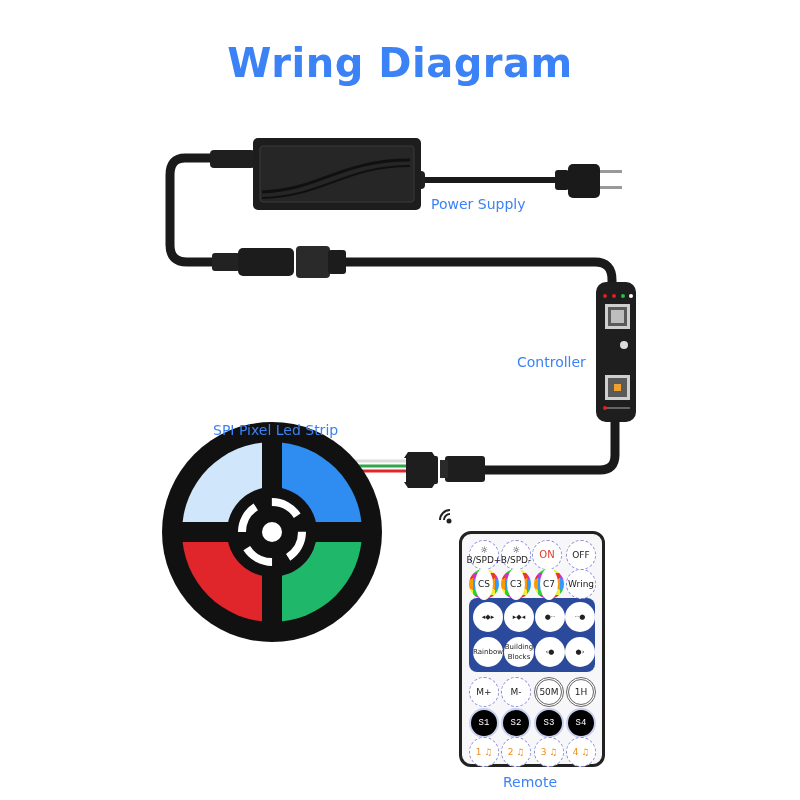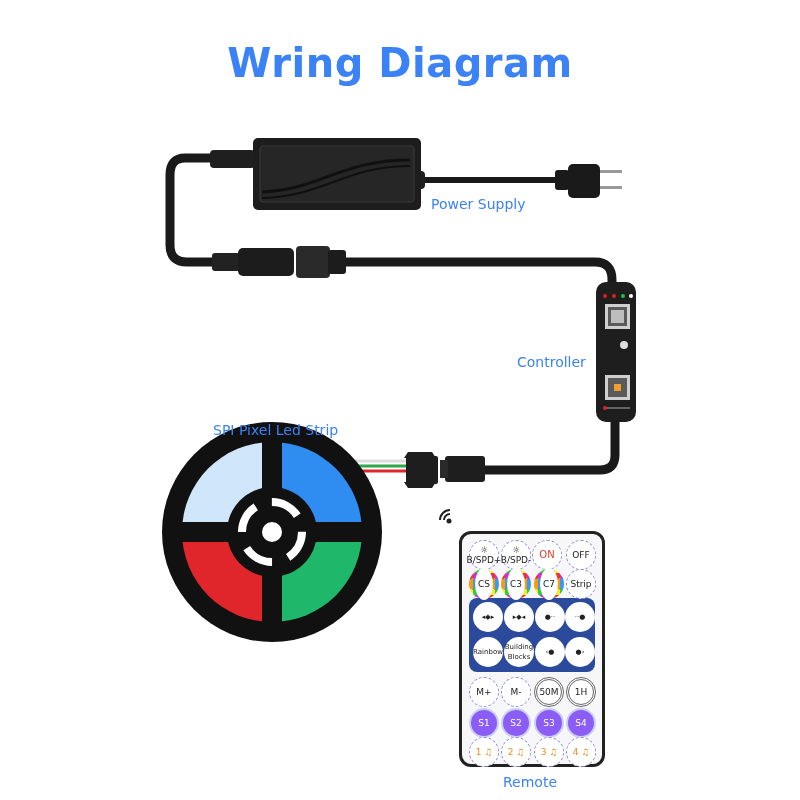--- a/index.html
+++ b/index.html
@@ -4,21 +4,21 @@
 <style>
   html,body{margin:0;padding:0;background:#ffffff;}
   body{width:800px;height:800px;position:relative;overflow:hidden;font-family:"Liberation Sans",sans-serif;}
   .title{position:absolute;left:0;top:40px;width:800px;text-align:center;font-family:"DejaVu Sans",sans-serif;font-weight:bold;font-size:40px;color:#3b82f6;letter-spacing:0.5px;}
   .label{position:absolute;font-family:"DejaVu Sans",sans-serif;font-size:14px;color:#3b82f6;white-space:nowrap;}
   svg.diagram{position:absolute;left:0;top:0;}
   .remote{position:absolute;left:459px;top:531px;width:146px;height:236px;background:#f7f7f9;border:3px solid #222;border-radius:12px;box-sizing:border-box;}
   .rbtn{position:absolute;width:30px;height:30px;border-radius:50%;background:#fff;border:1.5px dashed #8c8ce0;box-sizing:border-box;display:flex;align-items:center;justify-content:center;font-family:"DejaVu Sans",sans-serif;font-size:9px;color:#222;text-align:center;line-height:10px;}
   .rbtn.on{color:#e23c2c;font-size:10px;}
   .rbtn.off{font-size:9px;}
-  .rbtn.blue{background:#8b5cf6;border:2px solid #c8d0ee;color:#fff;}
+  .rbtn.blue{background:#000000;border:2px solid #c8d0ee;color:#fff;font-family:Liberation Mono, monospace;}
   .rbtn.white-on-panel{background:#fff;border:none;font-size:7px;}
   .rbtn.color{border:4px solid transparent;background:conic-gradient(#e33 0 60deg,#f90 60deg 120deg,#ee3 120deg 180deg,#3c3 180deg 240deg,#39f 240deg 300deg,#c3c 300deg 360deg);}
   .rbtn.color span{display:flex;align-items:center;justify-content:center;width:18px;height:32px;border-radius:50%;background:#fff;font-size:9px;}
   .panel{position:absolute;left:7px;top:64px;width:126px;height:74px;background:#2b4a9c;border-radius:8px;}
   .music{color:#f08a1a;font-size:9px;line-height:9px;}
 </style>
 </head>
 <body>
 
 <div class="title">Wring Diagram</div>
@@ -127,21 +127,21 @@
 
   <div class="rbtn color" style="left:7px;top:35px;">
       <span>CS</span>
     </div>
   <div class="rbtn color" style="left:39px;top:35px;">
       <span>C3</span>
     </div>
   <div class="rbtn color" style="left:72px;top:35px;">
       <span>C7</span>
     </div>
-  <div class="rbtn" style="left:104px;top:35px;">Strip</div>
+  <div class="rbtn" style="left:104px;top:35px;">Wring</div>
 
   <div class="rbtn white-on-panel" style="left:11px;top:68px;">◂◆▸</div>
   <div class="rbtn white-on-panel" style="left:42px;top:68px;">▸◆◂</div>
   <div class="rbtn white-on-panel" style="left:73px;top:68px;">●··</div>
   <div class="rbtn white-on-panel" style="left:103px;top:68px;">··●</div>
 
   <div class="rbtn white-on-panel" style="left:11px;top:103px;">Rainbow</div>
   <div class="rbtn white-on-panel" style="left:42px;top:103px;">Building Blocks</div>
   <div class="rbtn white-on-panel" style="left:73px;top:103px;">‹●</div>
   <div class="rbtn white-on-panel" style="left:103px;top:103px;">●›</div>

